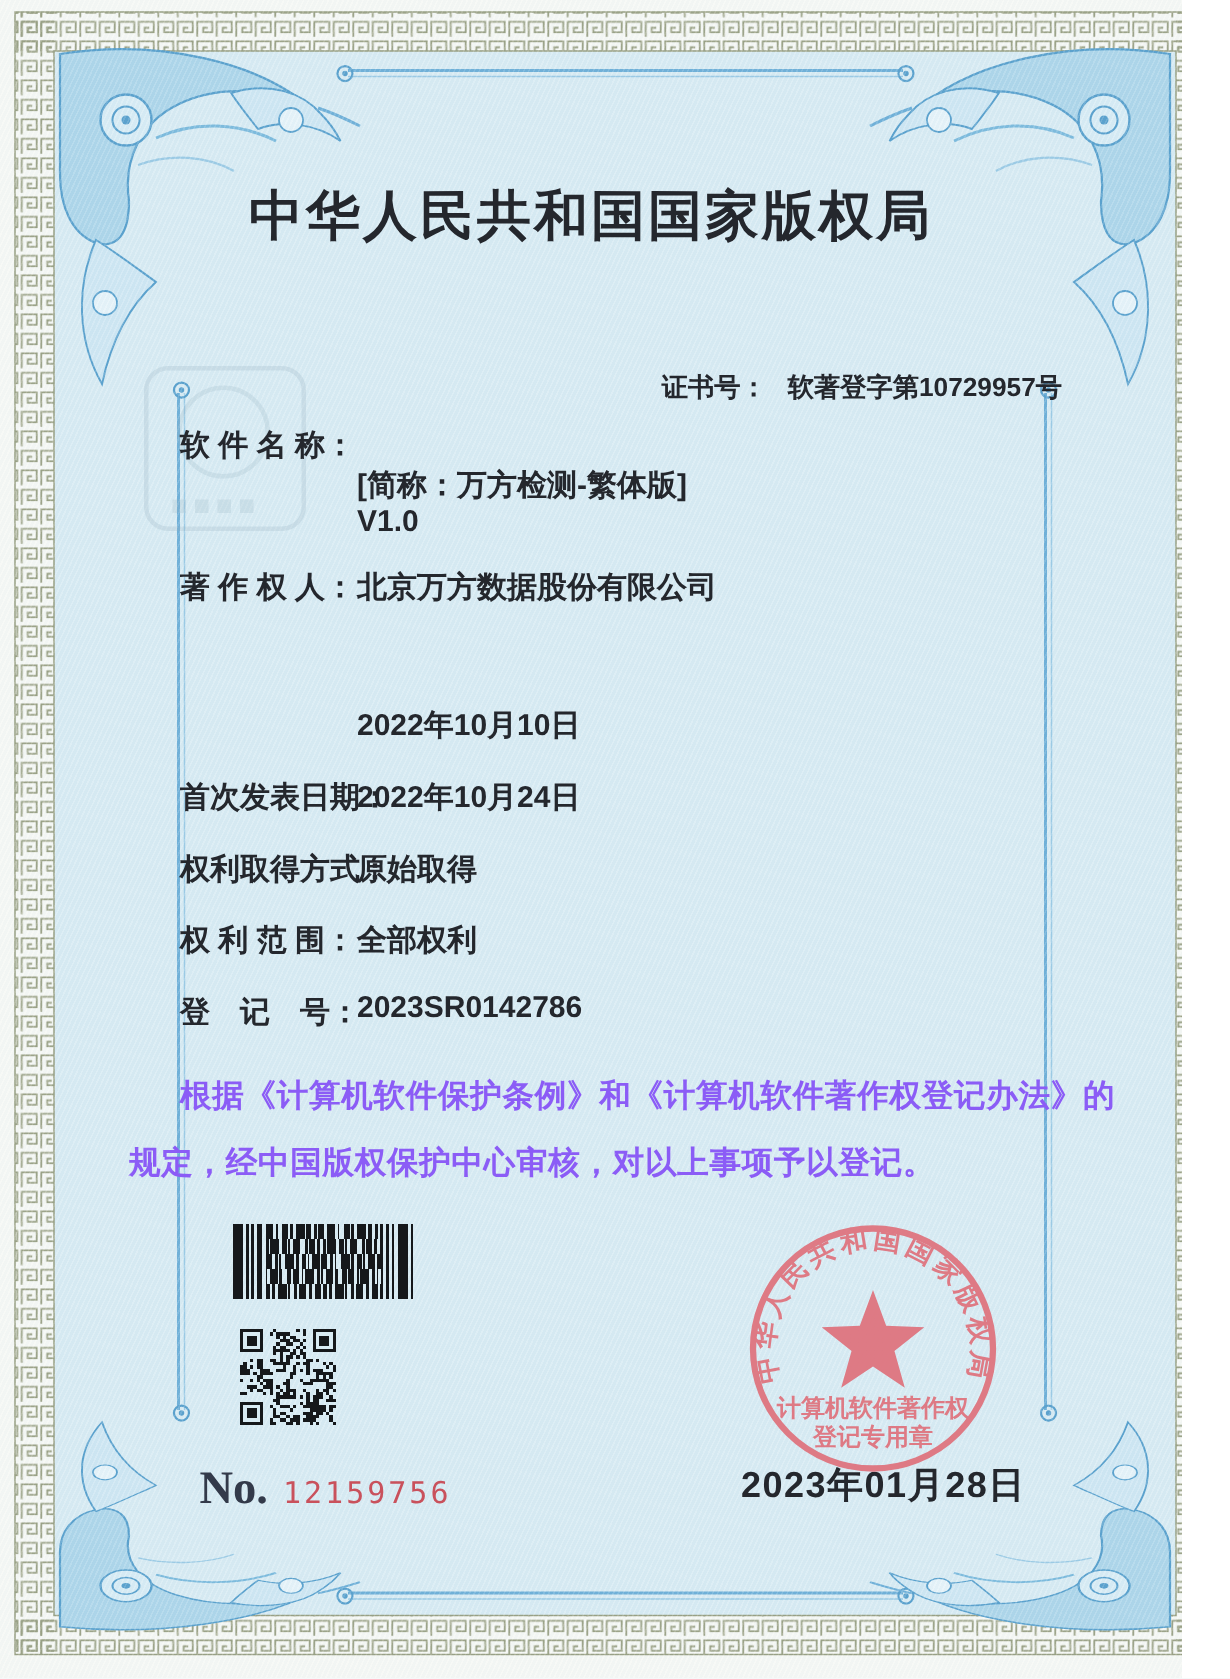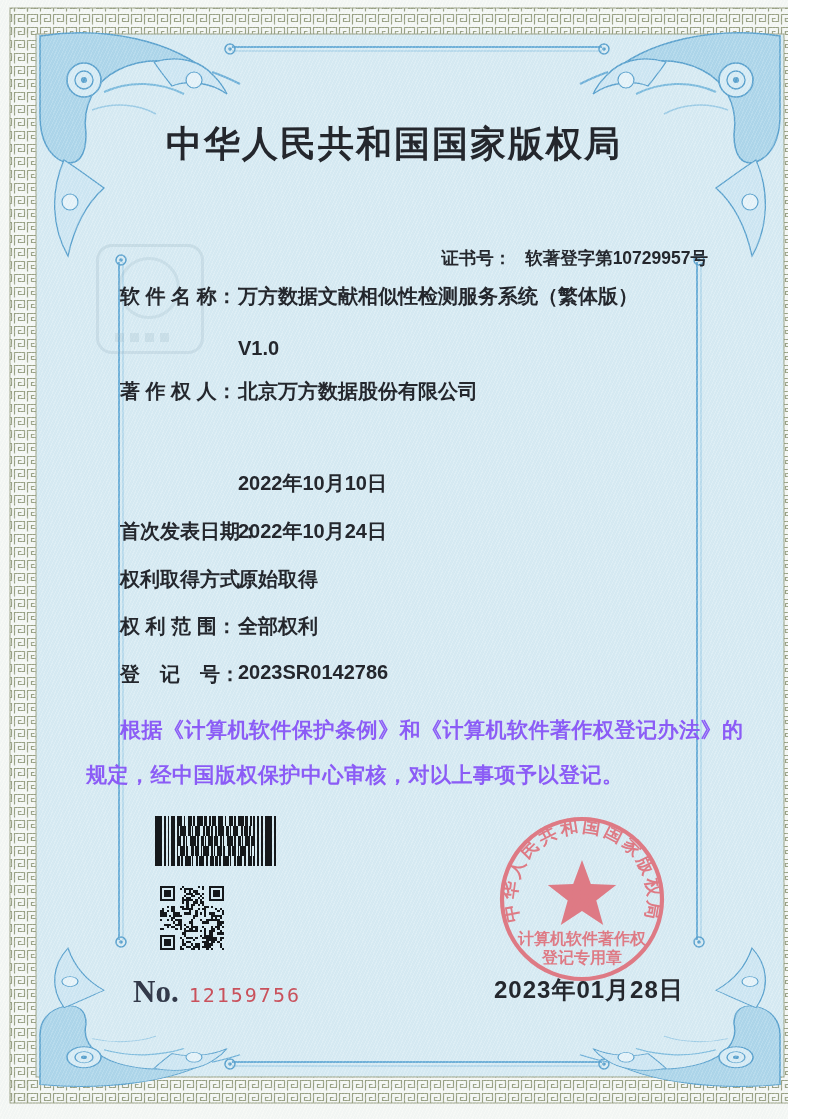--- a/index.html
+++ b/index.html
@@ -104,21 +104,23 @@
   <div class="emboss"></div>
 
   <div class="txt authority">中华人民共和国国家版权局</div>
 
   <div class="txt certno">
     <span>证书号：</span><span class="gap"></span><span>软著登字第10729957号</span>
   </div>
 
   <div class="row" style="top:283px">
     <span class="lbl">软 件 名 称：</span>
-    <span class="val">万方数据文献相似性检测服务系统（繁体版）</span>
+  </div>
+  <div class="row" style="top:310px">
+    <span class="val">[简称：万方检测-繁体版]</span>
   </div>
   <div class="row" style="top:337px">
     <span class="val">V1.0</span>
   </div>
 
   <div class="row" style="top:378px">
     <span class="lbl">著 作 权 人：</span>
     <span class="val">北京万方数据股份有限公司</span>
   </div>
 

